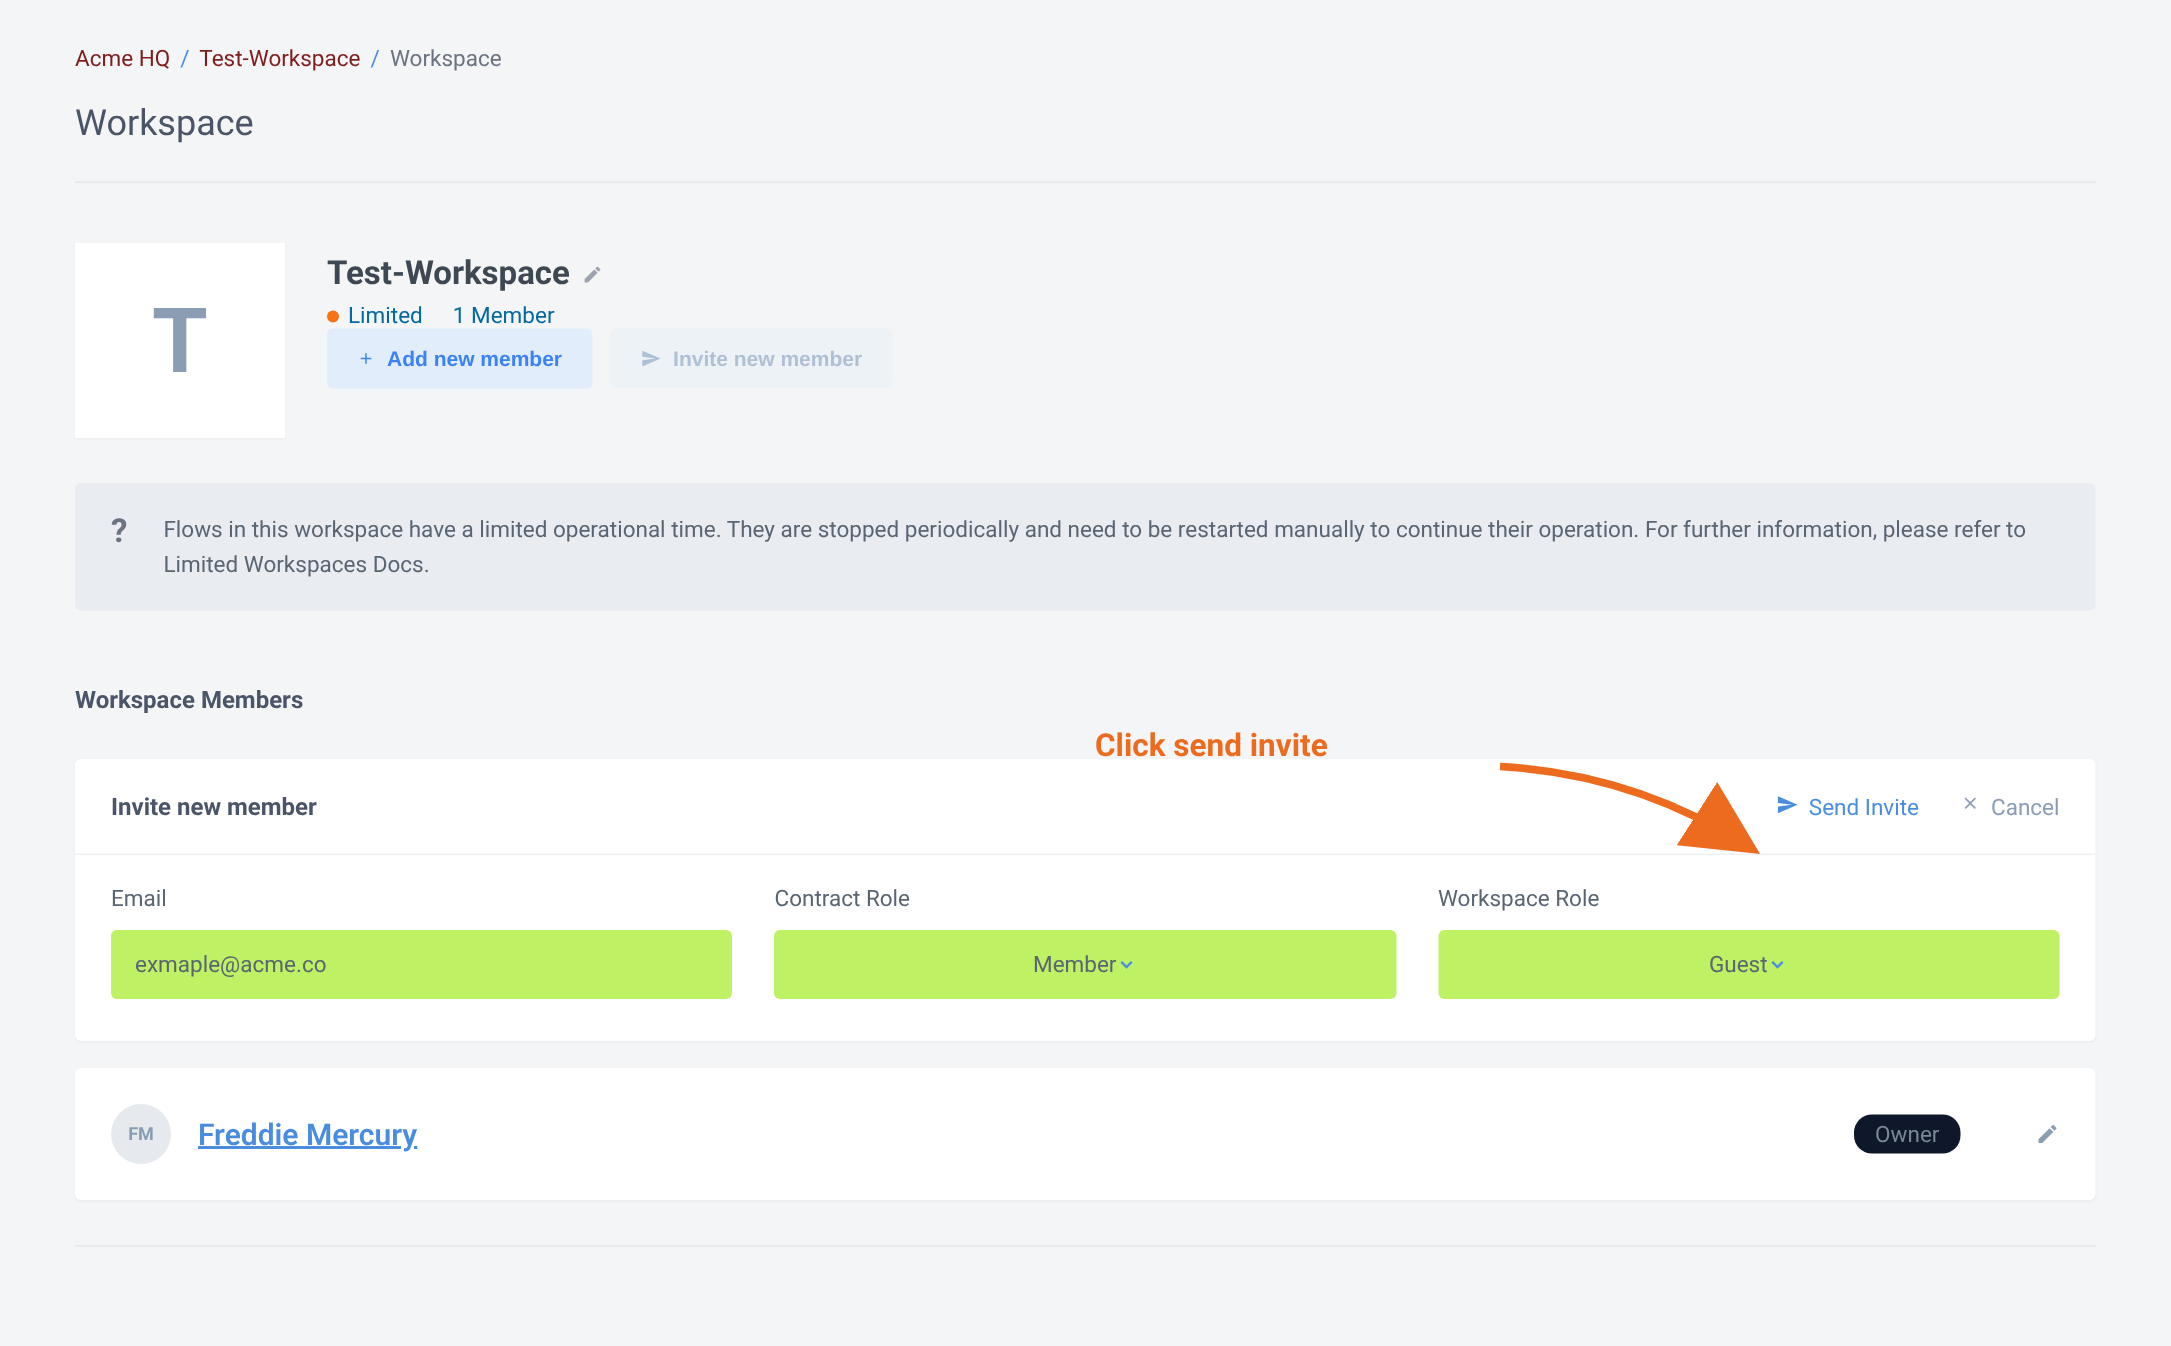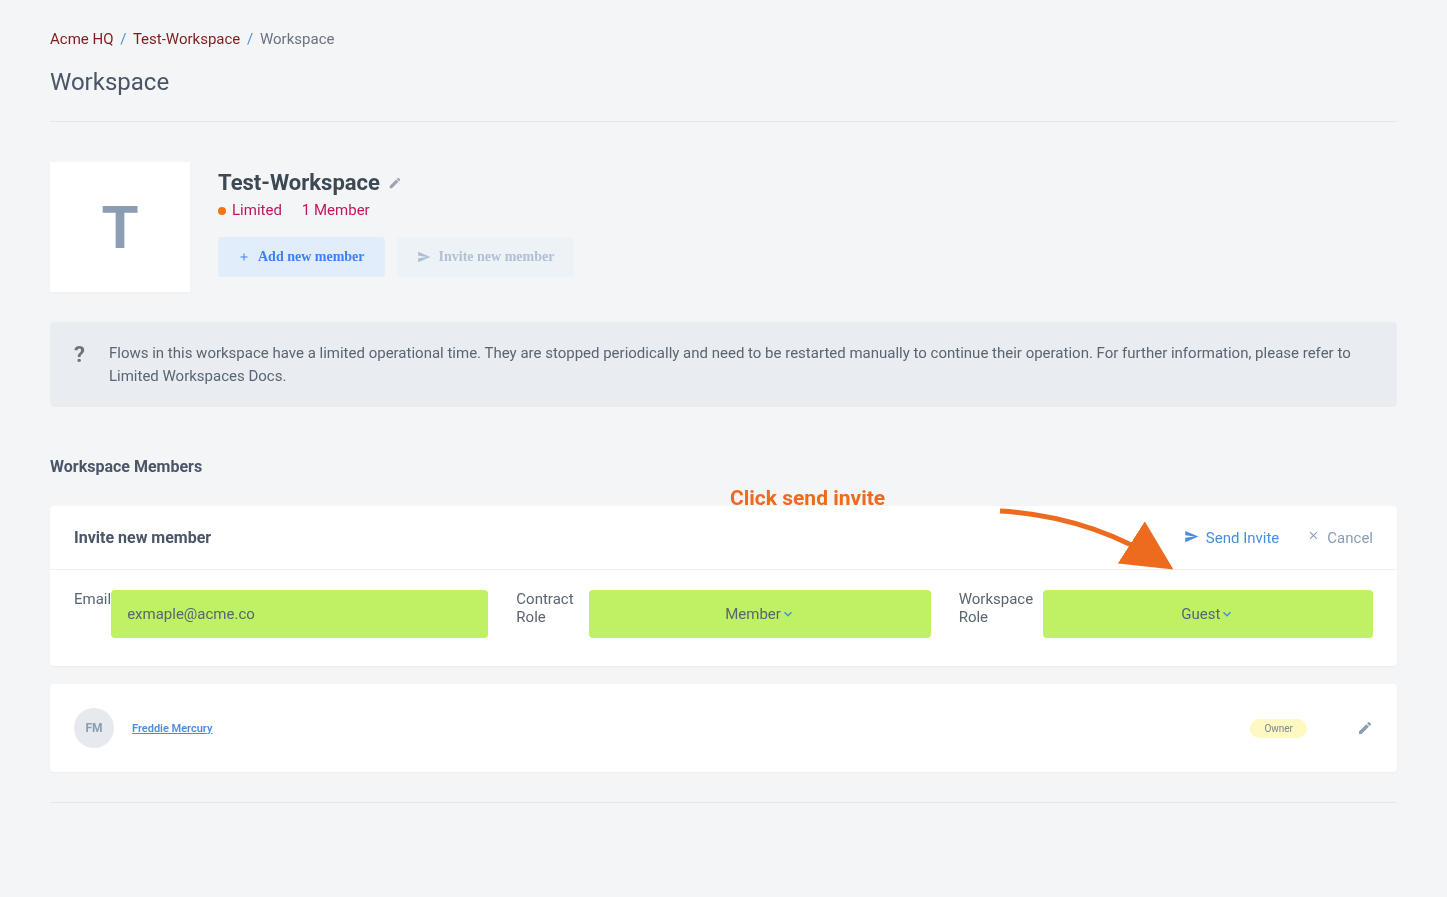--- a/index.html
+++ b/index.html
@@ -72,23 +72,23 @@
       color: #3d4852;
     }
     .edit-pencil {
       color: #9ca3af;
       cursor: pointer;
     }
     .ws-meta {
       display: flex;
       align-items: center;
       gap: 20px;
-      color: #be185d;
-      font-size: 15px;
-      margin-bottom: 18px;
+      color: #0369a1;
+      font-size: 15px;
+      margin-bottom: 0;
     }
     .status-dot {
       width: 8px;
       height: 8px;
       background: #f97316;
       border-radius: 50%;
       display: inline-block;
       margin-right: 6px;
       vertical-align: middle;
     }
@@ -99,21 +99,20 @@
     .btn {
       display: inline-flex;
       align-items: center;
       gap: 8px;
       padding: 12px 20px;
       border-radius: 4px;
       font-size: 14px;
       font-weight: 600;
       border: none;
       cursor: pointer;
-      font-family: Liberation Serif, serif;
     }
     .btn-primary-soft {
       background: #e1edfa;
       color: #3b82f6;
     }
     .btn-disabled {
       background: #edf2f7;
       color: #b0c0d4;
       cursor: default;
     }
@@ -197,21 +196,21 @@
       color: #8a9db3;
     }
     .card-body {
       padding: 20px 24px 28px;
       display: flex;
       gap: 28px;
     }
     .field {
       flex: 1;
       display: flex;
-      flex-direction: row;
+      flex-direction: column;
     }
     .field label {
       font-size: 15px;
       color: #5a6572;
       margin-bottom: 12px;
     }
     .input, .select {
       background: #bef264;
       border: none;
       border-radius: 4px;
@@ -245,29 +244,29 @@
       font-size: 12px;
       font-weight: 700;
       display: flex;
       align-items: center;
       justify-content: center;
       margin-right: 18px;
     }
     .member-name {
       color: #4a8dde;
       font-weight: 600;
-      font-size: 11px;
+      font-size: 20px;
     }
     .role-badge {
       margin-left: auto;
-      background: #fef9c3;
+      background: #0f172a;
       color: #7b8794;
       padding: 4px 14px;
       border-radius: 12px;
-      font-size: 10px;
+      font-size: 15px;
       margin-right: 50px;
     }
     .row-edit {
       color: #8a9db3;
       cursor: pointer;
     }
     .divider {
       border: none;
       border-top: 1px solid #e4e7eb;
       margin-top: 30px;

